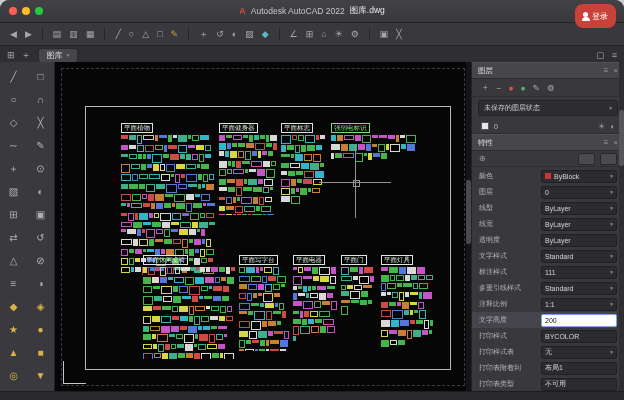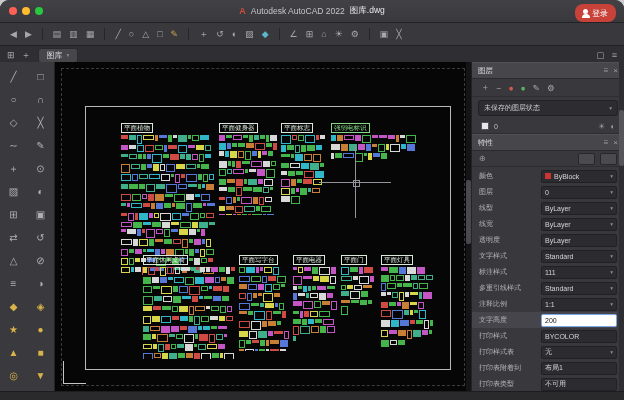--- a/index.html
+++ b/index.html
@@ -7,21 +7,21 @@
   .window{position:absolute;inset:0;background:#2e2e31;border-radius:9px 9px 0 0;overflow:hidden;}
 
   
   .titlebar{height:22px;background:linear-gradient(#424246,#39393d);border-bottom:1px solid #232326;display:flex;align-items:center;position:relative;}
   .traffic{display:flex;gap:5px;padding-left:9px;}
   .tl{width:8px;height:8px;border-radius:50%;}
   .tl.red{background:#ff5f57;}.tl.yellow{background:#febc2e;}.tl.green{background:#28c840;}
   .title{position:absolute;left:50%;transform:translateX(-50%);font-size:8.5px;color:#c4c4c9;display:flex;gap:5px;align-items:center;white-space:nowrap;}
   .app-badge{color:#d24a3e;font-weight:bold;font-size:9px;}
   .doc{color:#e6e6e9;}
-  .login{position:absolute;right:8px;top:4px;background:#c8423a;border-radius:8px;height:18px;display:flex;align-items:center;gap:4px;padding:0 8px;font-size:8px;color:#fff;cursor:pointer;}
+  .login{position:absolute;right:8px;top:4px;background:#c8423a;border-radius:8px;height:24px;display:flex;align-items:center;gap:4px;padding:0 8px;font-size:8px;color:#fff;cursor:pointer;}
   .person-icon{width:5px;height:5px;border-radius:50%;background:#fff;position:relative;display:inline-block;margin-top:-4px;}
   .person-icon::after{content:"";position:absolute;top:5px;left:-1.5px;width:8px;height:4px;border-radius:4px 4px 0 0;background:#fff;}
 
   
   .ribbon{height:22px;background:#39393d;border-bottom:1px solid #222225;display:flex;align-items:center;padding:0 10px;gap:8px;}
   .ticon{font-size:9px;color:#a6a6ad;line-height:1;}
   .sep{width:1px;height:12px;background:#26262a;margin:0 2px;}
 
   
   .docbar{height:18px;background:#2f2f33;border-bottom:1px solid #202023;display:flex;align-items:center;padding:0 7px;gap:7px;font-size:8px;color:#9a9aa1;}

